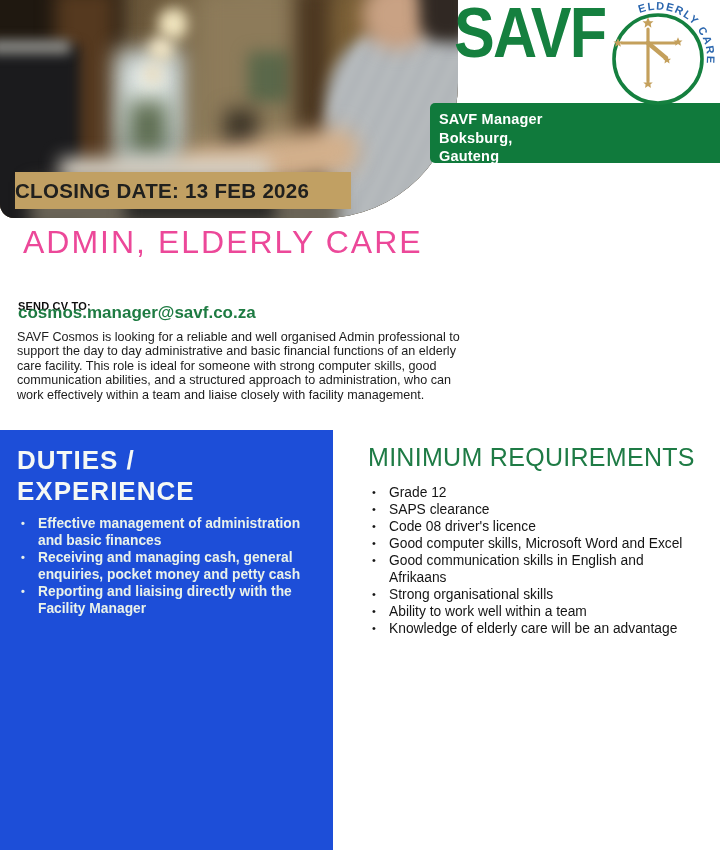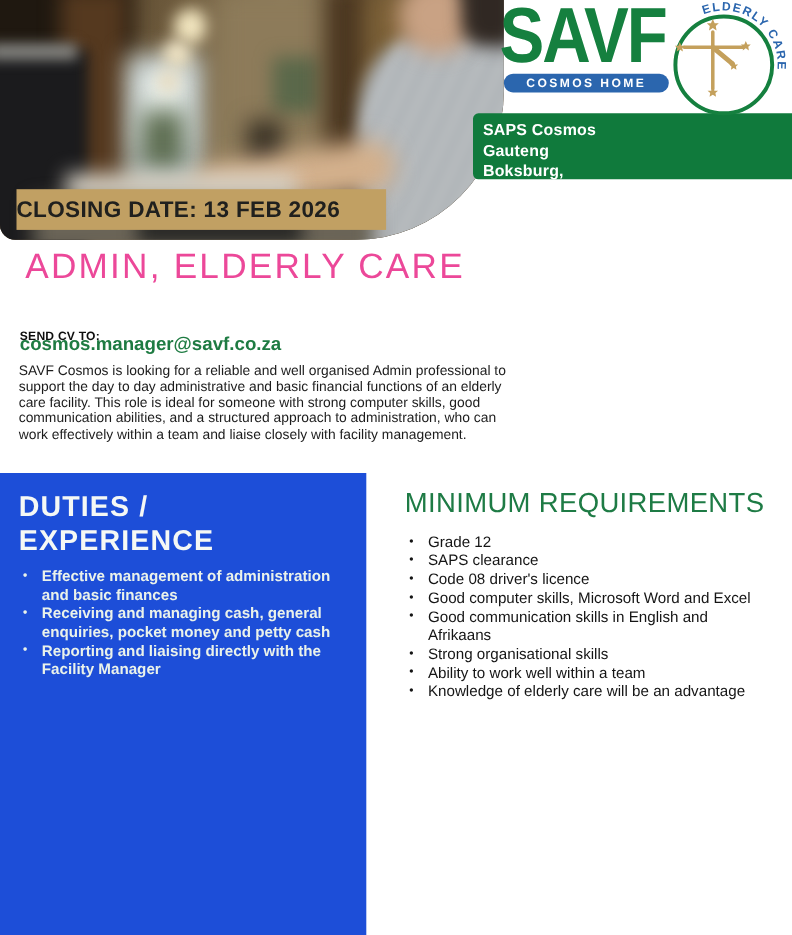--- a/index.html
+++ b/index.html
@@ -102,23 +102,20 @@
     <i class="blob" style="left:362px;top:-20px;width:70px;height:70px;background:#c9a284;border-radius:50%;filter:blur(9px);"></i>
     <i class="blob" style="left:420px;top:-20px;width:48px;height:62px;background:#302823;border-radius:0 0 0 40%;filter:blur(8px);"></i>
     <i class="blob" style="left:175px;top:138px;width:185px;height:48px;background:#d3b08c;border-radius:24px;transform:rotate(-9deg);filter:blur(10px);"></i>
     <i class="blob" style="left:60px;top:158px;width:210px;height:26px;background:#d8d2c6;filter:blur(9px);"></i>
     <i class="blob" style="left:30px;top:182px;width:310px;height:50px;background:#6a6457;filter:blur(9px);"></i>
     <i class="blob" style="left:125px;top:196px;width:150px;height:26px;background:#262624;filter:blur(8px);"></i>
   </div>
 
   <div class="logo-area">
     <div class="savf-word">SAVF</div>
-    <div class="cosmos-bar">
-      <span>COSMOS HOME</span>
-    </div>
     <svg class="badge-svg" viewBox="0 0 125 106">
       <defs>
         <path id="star-shape" d="M0,-5 L1.47,-1.55 L4.76,-1.55 L2.38,0.59 L2.94,4.05 L0,2.05 L-2.94,4.05 L-2.38,0.59 L-4.76,-1.55 L-1.47,-1.55 Z"></path>
         <path id="badge-arc" d="M 44.6 13.2 A 49 49 0 0 1 111.5 65.5" fill="none"></path>
       </defs>
       <circle cx="63" cy="59" r="44" fill="#ffffff" stroke="#15803f" stroke-width="3.6"></circle>
       <g stroke="#c4a05c" stroke-linecap="round" fill="none">
         <path d="M53,29 L53,81" stroke-width="3.2"></path>
         <path d="M27,43 L81,43" stroke-width="3.2"></path>
         <path d="M53,43 L71,58" stroke-width="4.4"></path>
@@ -130,23 +127,23 @@
         <use href="#star-shape" transform="translate(53,84) scale(1.0)"></use>
         <use href="#star-shape" transform="translate(72,60) scale(0.85)"></use>
       </g>
       <text font-size="11" font-weight="700" fill="#2b66ae" letter-spacing="1.4" font-family="Liberation Sans, sans-serif">
         <textPath href="#badge-arc">ELDERLY CARE</textPath>
       </text>
     </svg>
   </div>
 
   <div class="loc-banner">
-    <div>SAPS Cosmos</div>
+    <div>SAVF Manager</div>
+    <div>Boksburg,</div>
     <div>Gauteng</div>
-    <div>Boksburg,</div>
   </div>
 
   <div class="closing-banner">
     <span>CLOSING DATE: 13 FEB 2026</span>
   </div>
 
 
   <div class="job-title">ADMIN, ELDERLY CARE</div>
   <div class="send-cv">SEND CV TO:</div>
   <a class="email">cosmos.manager@savf.co.za</a>

